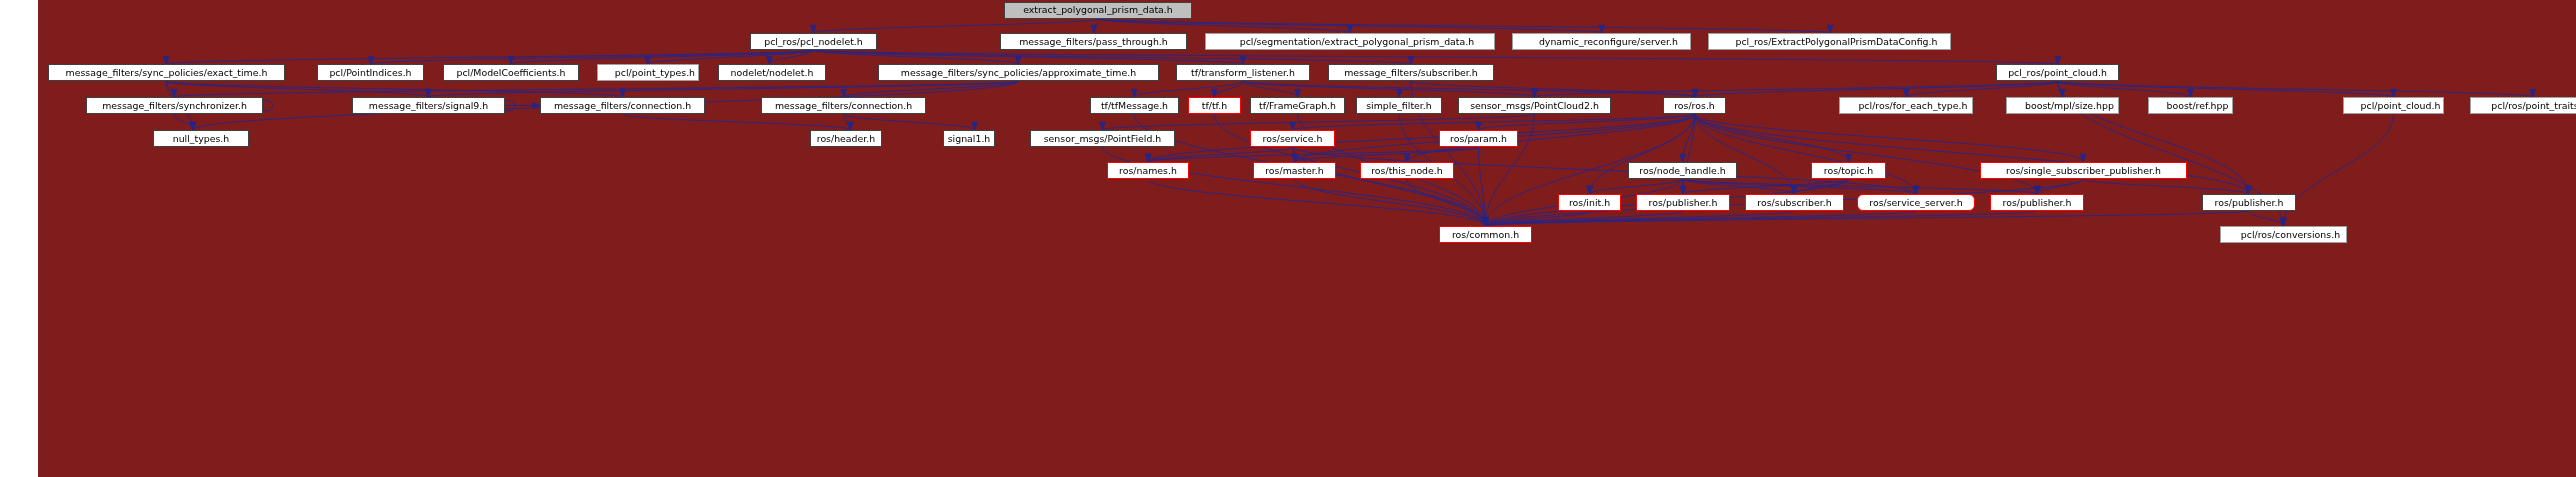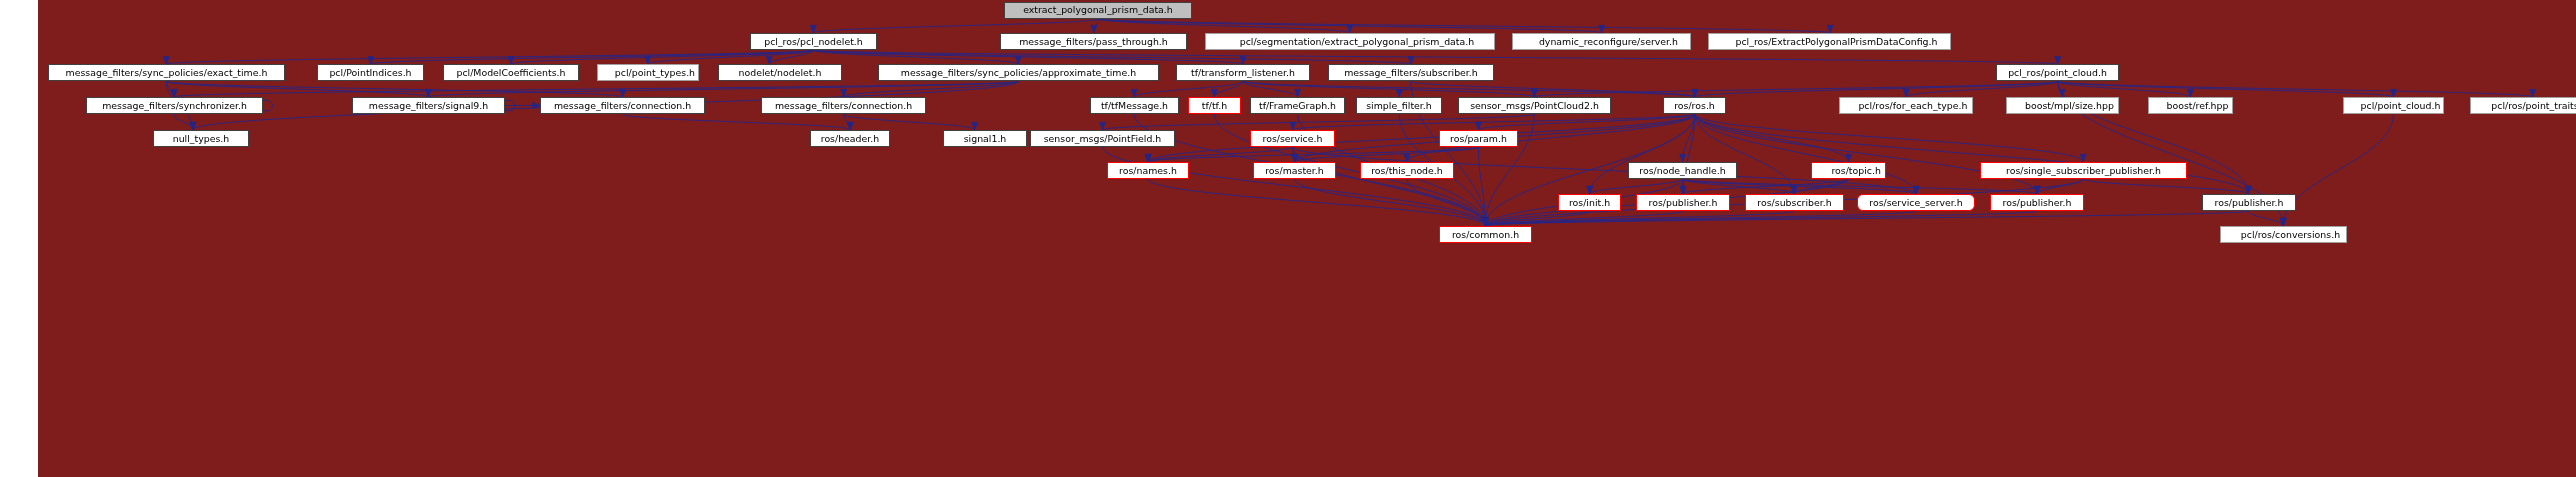--- a/index.html
+++ b/index.html
@@ -244,21 +244,21 @@
       </div>
       <div class="node" style="left: 279px; top: 64px; width: 107px;">
         <span class="lbl">pcl/PointIndices.h</span>
       </div>
       <div class="node" style="left: 405px; top: 64px; width: 136px;">
         <span class="lbl">pcl/ModelCoefficients.h</span>
       </div>
       <div class="node grey" style="left: 559px; top: 64px; width: 102px;">
         <span class="lbl">pcl/point_types.h</span>
       </div>
-      <div class="node" style="left: 680px; top: 64px; width: 124px;">
+      <div class="node" style="left: 680px; top: 64px; width: 108px;">
         <span class="lbl">nodelet/nodelet.h</span>
       </div>
       <div class="node" style="left: 840px; top: 64px; width: 281px;">
         <span class="lbl">message_filters/sync_policies/approximate_time.h</span>
       </div>
       <div class="node" style="left: 1138px; top: 64px; width: 134px;">
         <span class="lbl">tf/transform_listener.h</span>
       </div>
       <div class="node" style="left: 1290px; top: 64px; width: 166px;">
         <span class="lbl">message_filters/subscriber.h</span>
@@ -307,24 +307,24 @@
       </div>
       <div class="node grey" style="left: 2305px; top: 97px; width: 101px;">
         <span class="lbl">pcl/point_cloud.h</span>
       </div>
       <div class="node grey" style="left: 2432px; top: 97px; width: 125px;">
         <span class="lbl">pcl/ros/point_traits.h</span>
       </div>
       <div class="node" style="left: 115px; top: 130px; width: 96px;">
         <span class="lbl">null_types.h</span>
       </div>
-      <div class="node" style="left: 772px; top: 130px; width: 80px; justify-content: center;">
+      <div class="node" style="left: 772px; top: 130px; width: 72px; justify-content: center;">
         <span class="lbl">ros/header.h</span>
       </div>
-      <div class="node" style="left: 905px; top: 130px; width: 84px;">
+      <div class="node" style="left: 905px; top: 130px; width: 52px;">
         <span class="lbl">signal1.h</span>
       </div>
       <div class="node" style="left: 992px; top: 130px; width: 145px;">
         <span class="lbl">sensor_msgs/PointField.h</span>
       </div>
       <div class="node red" style="left: 1212px; top: 130px; width: 85px;">
         <span class="lbl">ros/service.h</span>
       </div>
       <div class="node red" style="left: 1401px; top: 130px; width: 79px;">
         <span class="lbl">ros/param.h</span>
@@ -334,21 +334,21 @@
       </div>
       <div class="node red" style="left: 1215px; top: 162px; width: 83px;">
         <span class="lbl">ros/master.h</span>
       </div>
       <div class="node red" style="left: 1322px; top: 162px; width: 94px;">
         <span class="lbl">ros/this_node.h</span>
       </div>
       <div class="node" style="left: 1590px; top: 162px; width: 109px;">
         <span class="lbl">ros/node_handle.h</span>
       </div>
-      <div class="node red" style="left: 1773px; top: 162px; width: 75px; justify-content: flex-end;">
+      <div class="node red" style="left: 1773px; top: 162px; width: 75px;">
         <span class="lbl">ros/topic.h</span>
       </div>
       <div class="node red" style="left: 1942px; top: 162px; width: 207px;">
         <span class="lbl">ros/single_subscriber_publisher.h</span>
       </div>
       <div class="node red" style="left: 1520px; top: 194px; width: 63px;">
         <span class="lbl">ros/init.h</span>
       </div>
       <div class="node red" style="left: 1598px; top: 194px; width: 94px;">
         <span class="lbl">ros/publisher.h</span>

